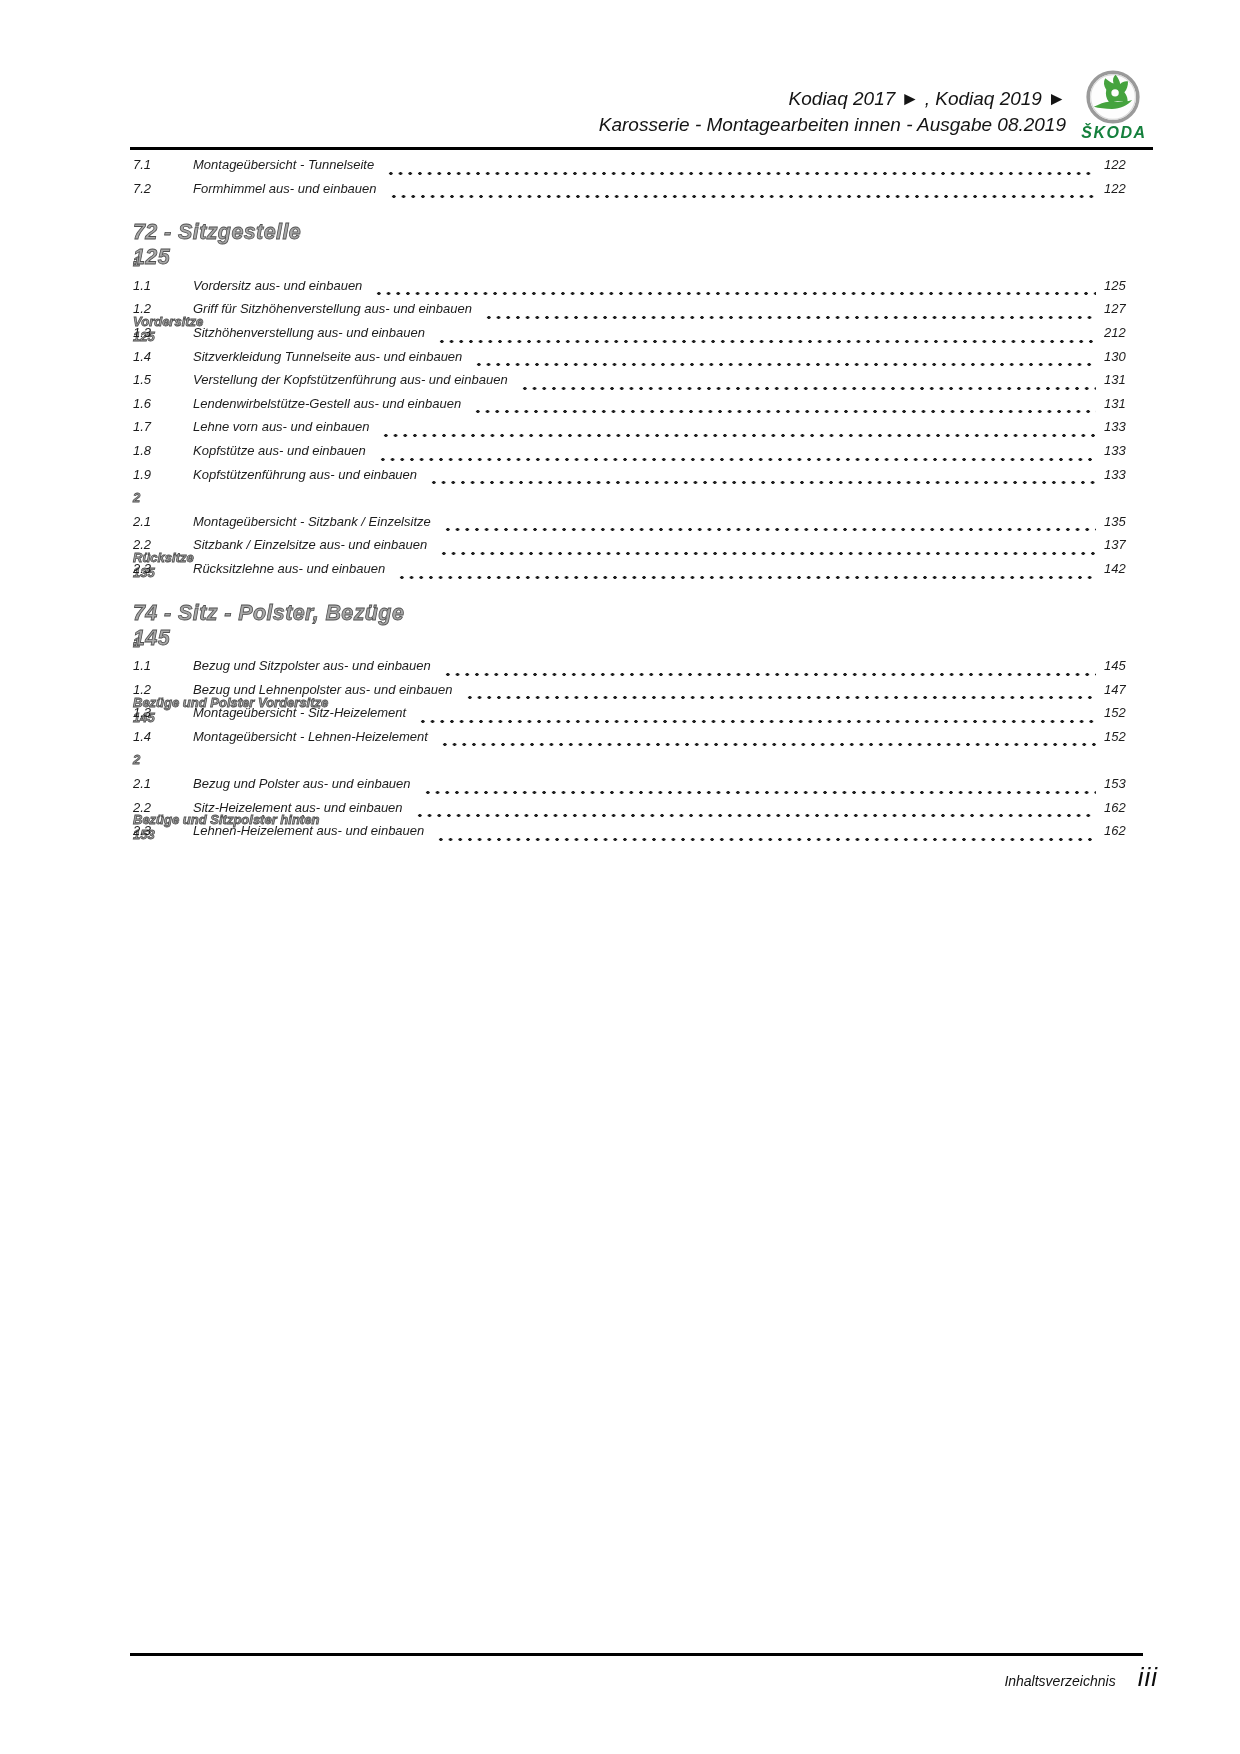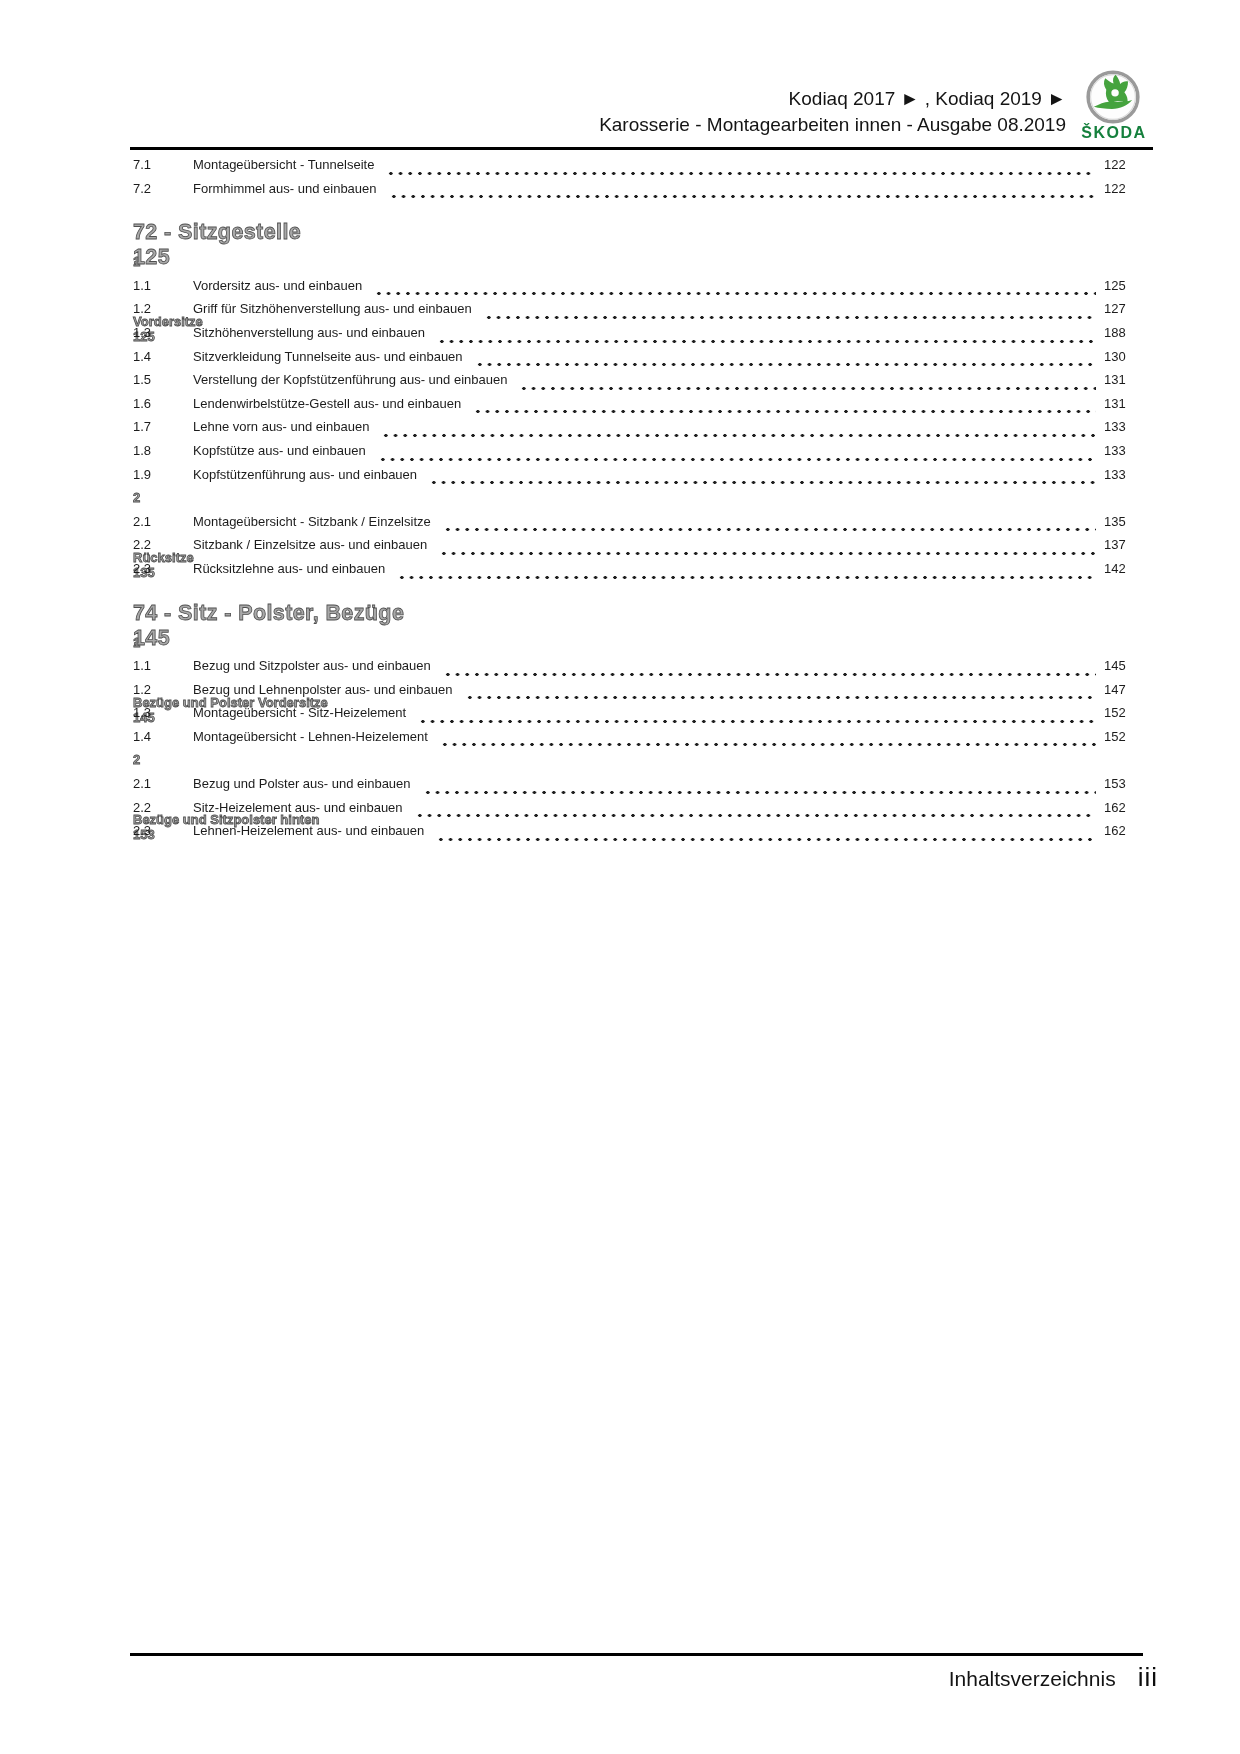--- a/index.html
+++ b/index.html
@@ -4,20 +4,21 @@
 <style>
   html,body{margin:0;padding:0;background:#e8e8e8;}
   .page{
     position:relative;
     width:1240px;height:1754px;
     background:#ffffff;
     font-family:"Liberation Sans","DejaVu Sans",sans-serif;
     color:#1c1c1c;
     overflow:hidden;
     margin:0 auto;
+    font-style:italic;
   }
   
   .header-text{
     position:absolute;top:86px;right:174px;
     text-align:right;font-size:19px;line-height:26px;color:#141414;
     white-space:nowrap;
   }
   .logo{position:absolute;top:68px;left:1084px;width:58px;height:58px;}
   .brand-word{
     position:absolute;top:124px;left:1076px;width:76px;
@@ -43,21 +44,21 @@
   .ghost{color:#a9a9a9;-webkit-text-stroke:0.8px #4f4f4f;font-weight:bold;flex-direction:column;}
   .ghost .leader{
     background-image:radial-gradient(circle,#8f8f8f 1.45px,transparent 1.85px);
   }
   
   .footer-rule{position:absolute;top:1653px;left:130px;width:1013px;height:3px;background:#000;}
   .footer-text{
     position:absolute;top:1662px;right:82px;
     display:flex;align-items:baseline;gap:22px;
   }
-  .footer-label{font-size:21px;color:#141414;}
+  .footer-label{font-size:14px;color:#141414;}
   .footer-page{font-size:26px;color:#0d0d0d;letter-spacing:1px;}
 </style>
 </head>
 <body>
 
 <div class="page">
 
   <div class="header-text">
     <div>Kodiaq 2017 ► , Kodiaq 2019 ►</div>
     <div>Karosserie - Montagearbeiten innen - Ausgabe 08.2019</div>
@@ -119,21 +120,21 @@
       <div class="row">
         <span class="num">1.2</span>
         <span class="title">Griff für Sitzhöhenverstellung aus- und einbauen</span>
         <span class="leader"></span>
         <span class="page-num">127</span>
       </div>
       <div class="row">
         <span class="num">1.3</span>
         <span class="title">Sitzhöhenverstellung aus- und einbauen</span>
         <span class="leader"></span>
-        <span class="page-num">188</span>
+        <span class="page-num">212</span>
       </div>
       <div class="row">
         <span class="num">1.4</span>
         <span class="title">Sitzverkleidung Tunnelseite aus- und einbauen</span>
         <span class="leader"></span>
         <span class="page-num">130</span>
       </div>
       <div class="row">
         <span class="num">1.5</span>
         <span class="title">Verstellung der Kopfstützenführung aus- und einbauen</span>

